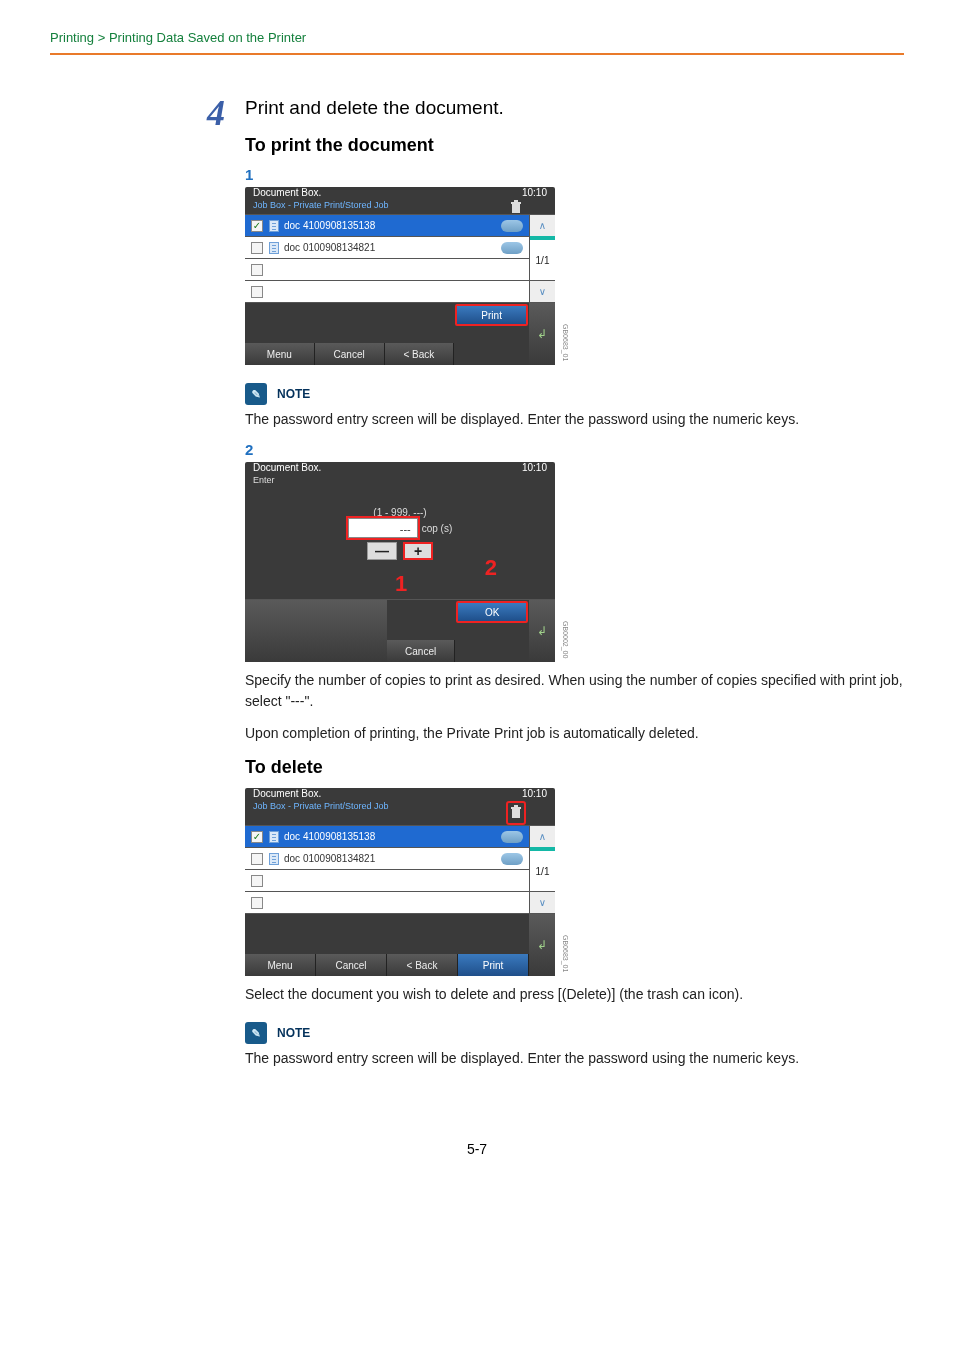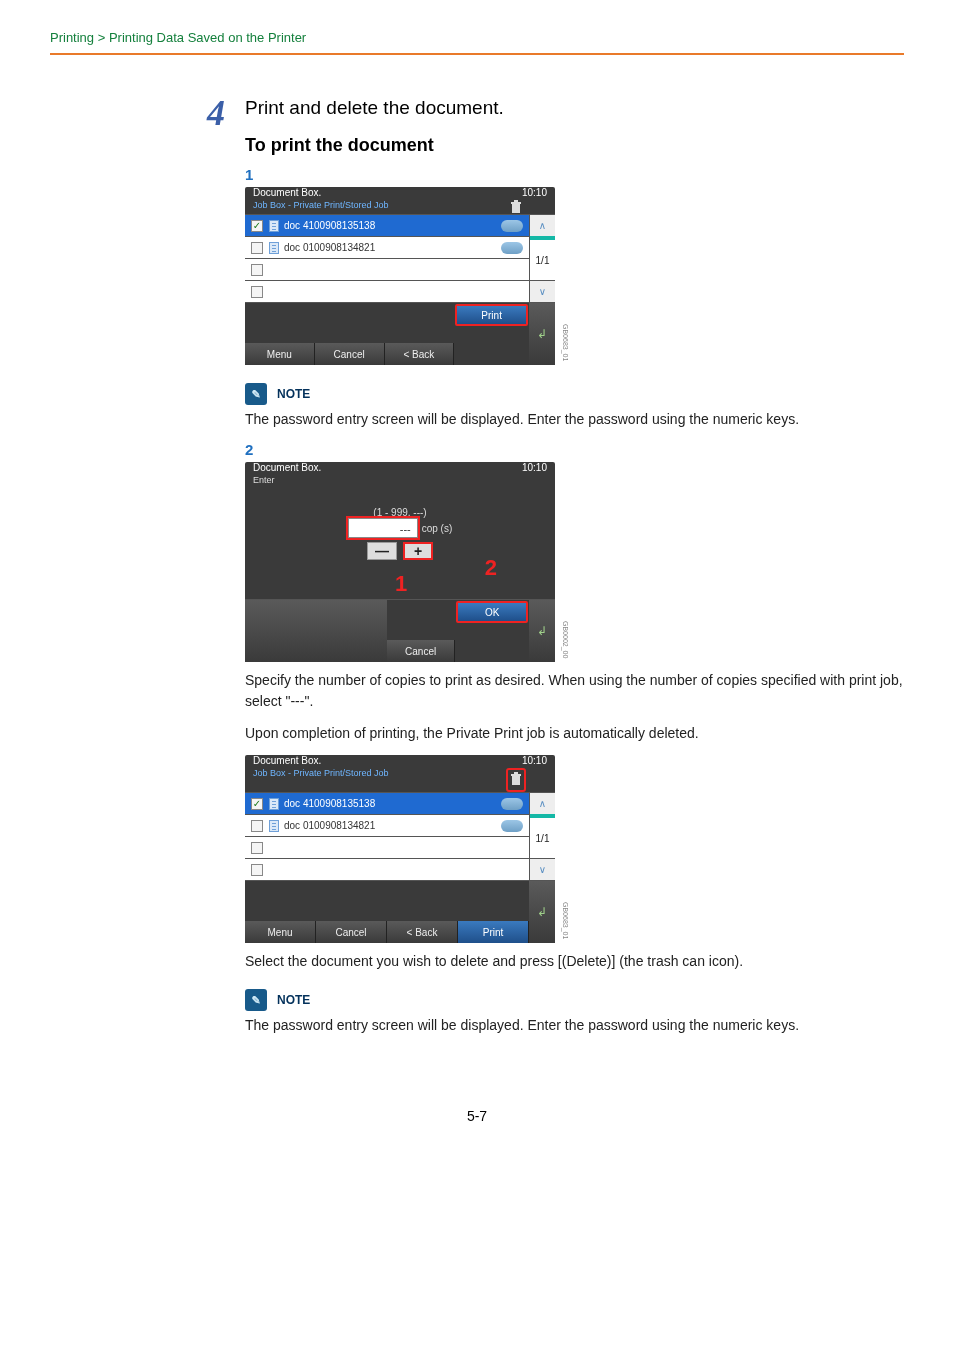--- a/index.html
+++ b/index.html
@@ -380,20 +380,21 @@
           <div class="pf-btn">Cancel</div>
           <div class="pf-btn primary">OK</div>
           <div class="pf-last">↲</div>
         </div>
         <span class="side-label">GB0002_00</span>
       </div>
 
       <div class="body-text">Specify the number of copies to print as desired. When using the number of copies specified with print job, select "---".</div>
       <div class="body-text">Upon completion of printing, the Private Print job is automatically deleted.</div>
 
+      <div class="subhead">To delete</div>
 
       <div class="panel">
         <div class="panel-hdr">
           <span>Document Box.</span>
           <span>10:10</span>
         </div>
         <div style="display:flex;">
           <div style="flex:1;">
             <div class="panel-sub">Job Box - Private Print/Stored Job</div>
           </div>

